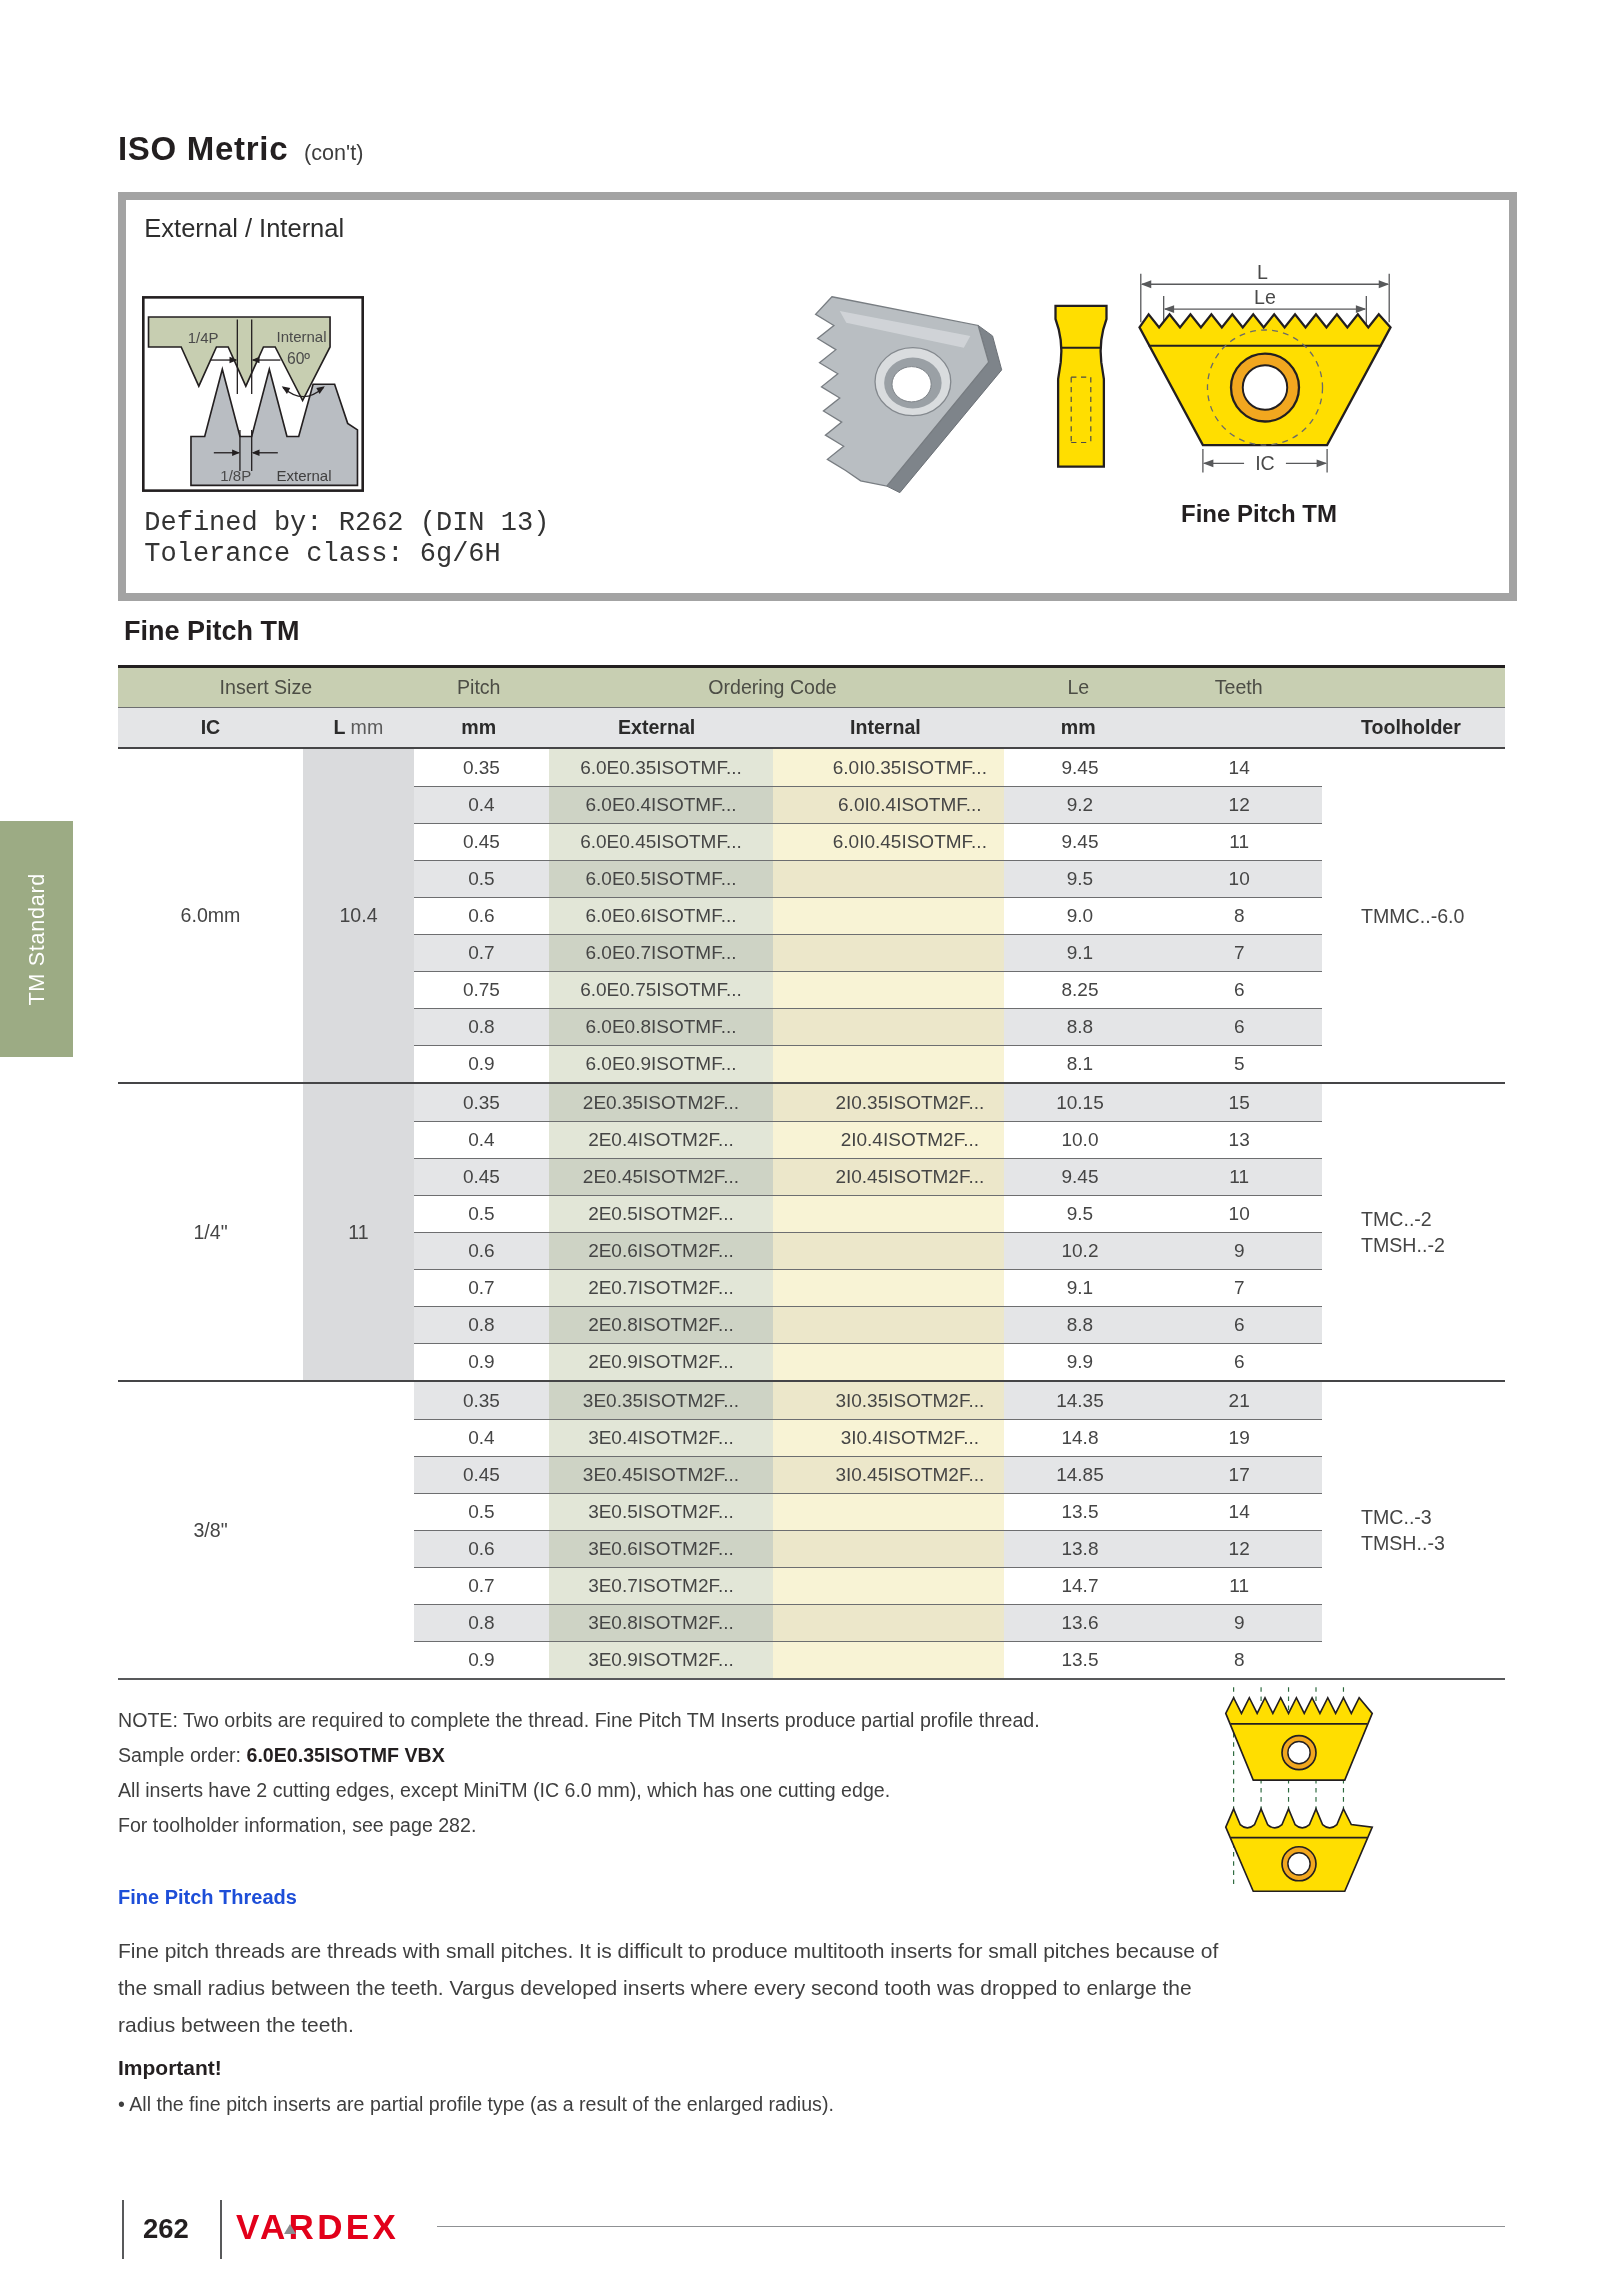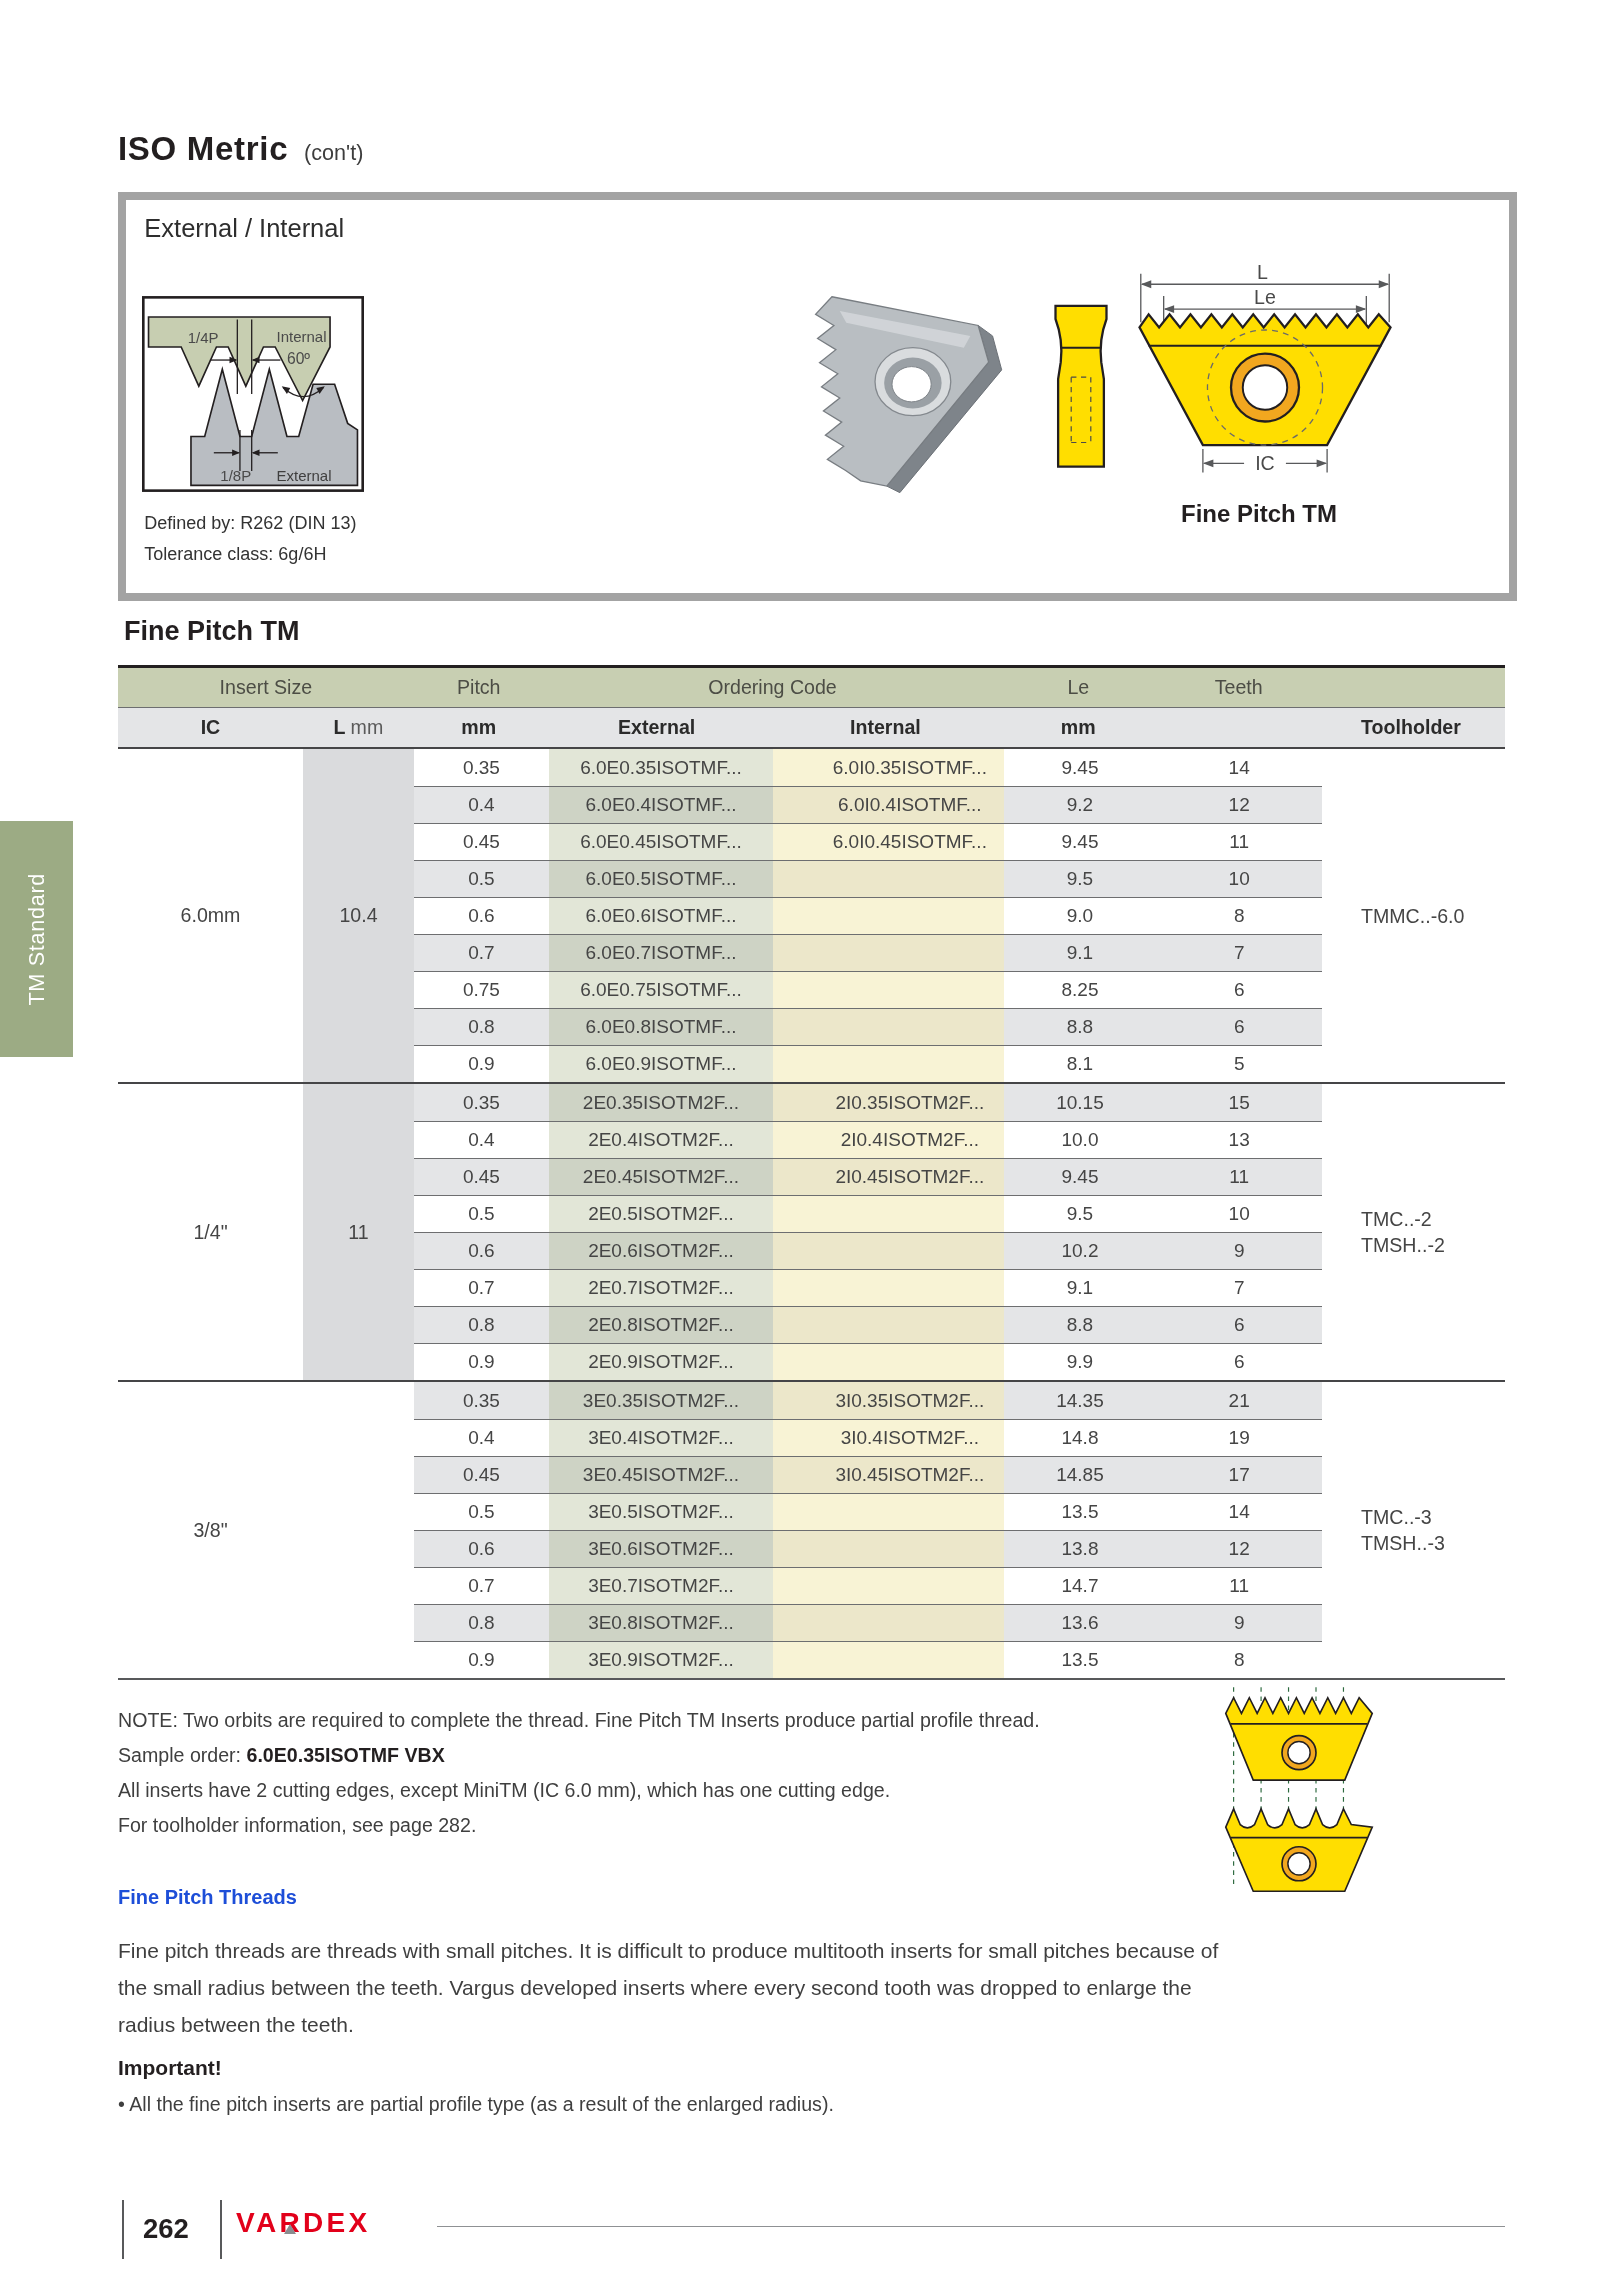--- a/index.html
+++ b/index.html
@@ -7,21 +7,21 @@
        font-family:"Liberation Sans",sans-serif;color:#454545;overflow:hidden;}
   .abs{position:absolute;}
 
   
   #page-title{left:118px;top:130px;font-size:33px;font-weight:bold;color:#231f20;letter-spacing:0.7px;}
   #page-title .suffix{font-size:21.6px;font-weight:normal;color:#3d3d3d;letter-spacing:0;}
 
   
   #info-box{left:118px;top:192px;width:1383px;height:393px;border:8px solid #a3a3a3;background:#fff;}
   #box-heading{left:18.3px;top:14.4px;font-size:25.5px;color:#2e2e2e;}
-  #defined-by{left:18.3px;top:308px;font-size:18px;color:#333;line-height:31px;}
+  #defined-by{left:18.3px;top:308px;font-size:27px;color:#333;line-height:31px;font-family:Liberation Mono, monospace;}
   #fp-caption{left:1055px;top:300px;font-size:24px;font-weight:bold;color:#231f20;}
   svg text{font-family:"Liberation Sans",sans-serif;}
 
   
   #side-tab{left:0;top:821px;width:73px;height:236px;background:#9cab84;display:flex;align-items:center;justify-content:center;}
   #side-tab span{writing-mode:vertical-rl;transform:rotate(180deg);color:#fff;font-size:21.6px;letter-spacing:0.7px;}
 
   
   #tbl-title{left:124px;top:616px;font-size:27px;font-weight:bold;color:#231f20;}
   #tbl{left:118px;top:665px;width:1387px;border-top:3.3px solid #231f20;}
@@ -53,21 +53,21 @@
   
   #fpt-head{left:118px;top:1886px;font-size:20px;font-weight:bold;color:#1d4ed8;}
   #fpt-body{left:118px;top:1932px;width:1119px;font-size:21px;color:#3f3f3f;line-height:37px;}
   #important-head{left:118px;top:2056px;font-size:21px;font-weight:bold;color:#231f20;}
   #important-item{left:118px;top:2093px;font-size:19.6px;color:#3f3f3f;}
 
   
   .fbar{width:2px;background:#58595b;top:2200px;height:59px;}
   #page-num{left:143px;top:2213px;font-size:27.5px;font-weight:bold;color:#231f20;}
   #logo{left:236px;top:2207px;width:196px;height:46px;}
-  #logo span{font-size:28px;font-weight:bold;color:#e2001a;letter-spacing:3.3px;}
+  #logo span{font-size:35px;font-weight:bold;color:#e2001a;letter-spacing:3.3px;}
   #logo .tri{position:absolute;left:48px;top:17px;width:0;height:0;border-left:6.5px solid transparent;border-right:6.5px solid transparent;border-bottom:10.5px solid #8a8d90;}
   #footer-rule{left:437px;top:2226px;width:1068px;height:1.3px;background:#8f9194;}
 </style>
 </head>
 <body>
 
 <div class="abs" id="page-title">
   <span>ISO Metric</span>
   <span class="suffix">&nbsp;<span>(con't)</span></span>
 </div>

